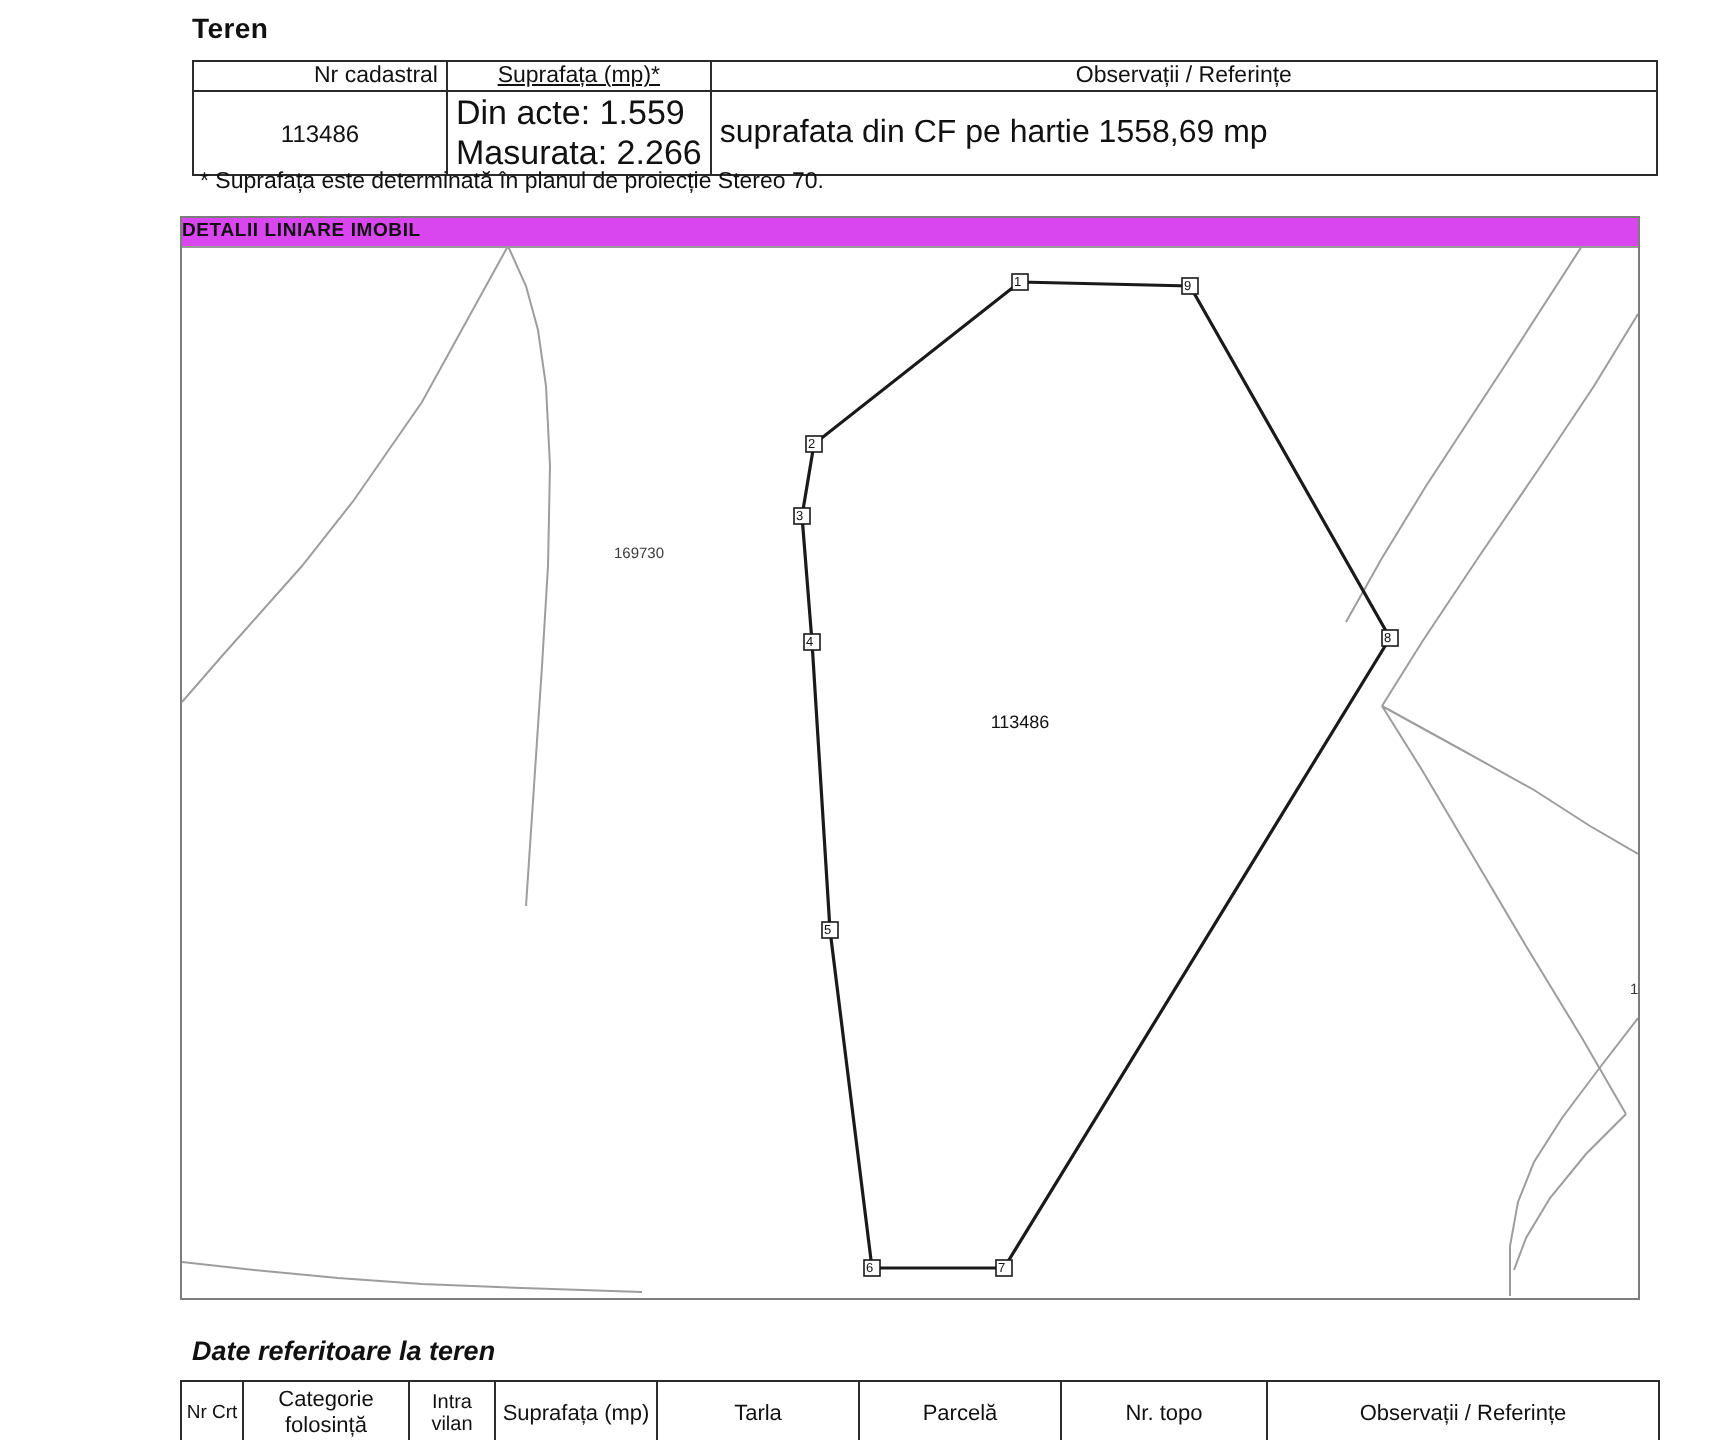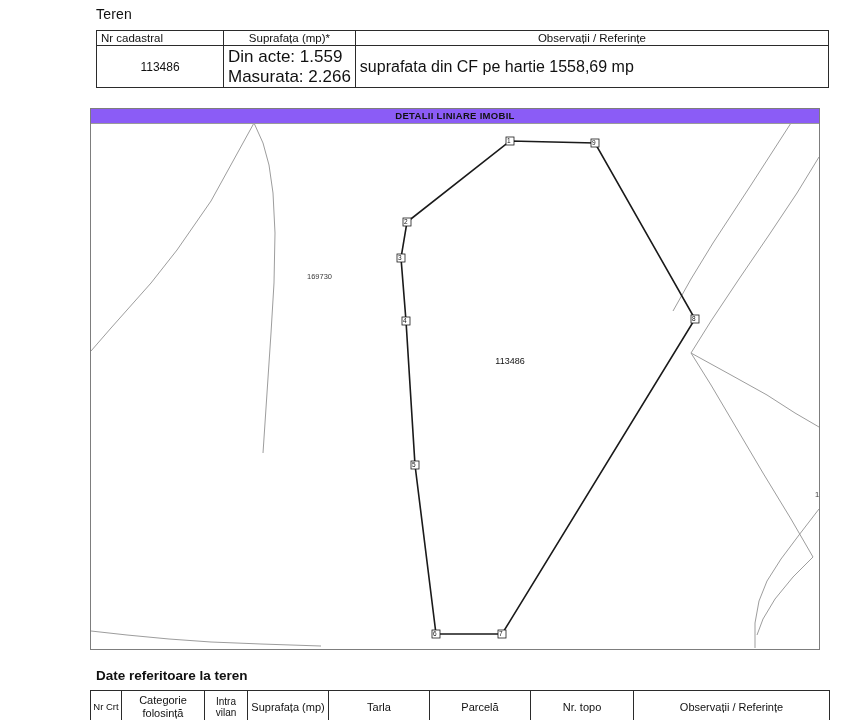--- a/index.html
+++ b/index.html
@@ -21,42 +21,42 @@
     width: 857px;
     height: 720px;
   }
 
   
   .teren-title {
     position: absolute;
     left: 96px;
     top: 6px;
     font-size: 14px;
-    font-weight: normal;
+    font-weight: bold;
     letter-spacing: 0.2px;
   }
 
   
   .top-table {
     position: absolute;
     left: 96px;
     top: 30px;
     width: 733px;
     border-collapse: collapse;
     font-size: 11.5px;
   }
   .top-table td, .top-table th {
     border: 1px solid #2b2b2b;
     padding: 1px 4px;
     font-weight: normal;
     vertical-align: middle;
   }
   .th-center { text-align: center; }
-  .c-nrcad { width: 118px; text-align: left; }
-  .c-supraf { width: 110px; }
+  .c-nrcad { width: 118px; text-align: right; }
+  .c-supraf { width: 110px; text-decoration: underline; }
   .c-obs { text-align: center; }
   .val-nrcad {
     text-align: center;
     font-size: 12px;
   }
   .supraf-lines {
     line-height: 1.15;
     font-size: 17px;
     white-space: nowrap;
   }
@@ -80,23 +80,23 @@
     height: 540px;
     border: 1px solid #7d7d7d;
     background: #ffffff;
     overflow: hidden;
   }
   .plan-header {
     position: absolute;
     left: 0; top: 0;
     width: 100%;
     height: 14px;
-    background: #8b5cf6;
+    background: #d946ef;
     border-bottom: 1px solid #9a9a9a;
-    text-align: center;
+    text-align: left;
     font-size: 9.5px;
     font-weight: bold;
     line-height: 14px;
     letter-spacing: 0.3px;
   }
   .plan-svg {
     position: absolute;
     left: 0;
     top: 14px;
     width: 728px;
@@ -104,20 +104,21 @@
     display: block;
   }
 
   
   .date-title {
     position: absolute;
     left: 96px;
     top: 668px;
     font-size: 13.5px;
     font-weight: bold;
+    font-style: italic;
   }
   .bottom-table {
     position: absolute;
     left: 90px;
     top: 690px;
     width: 740px;
     border-collapse: collapse;
     font-size: 11px;
   }
   .bottom-table th {
@@ -158,20 +159,21 @@
         <td class="val-nrcad">113486</td>
         <td class="supraf-lines">
           <div>Din acte: 1.559</div>
           <div>Masurata: 2.266</div>
         </td>
         <td class="obs-note">suprafata din CF pe hartie 1558,69 mp</td>
       </tr>
     </tbody>
   </table>
 
+  <div class="stereo-note">* Suprafața este determinată în planul de proiecție Stereo 70.</div>
 
   <div class="plan-wrap">
     <div class="plan-header">DETALII LINIARE IMOBIL</div>
 
     <svg class="plan-svg" viewBox="0 0 728 525">
 
       <g stroke="#9d9d9d" stroke-width="1" fill="none">
         <path d="M 163 0 L 120 78 L 86 127 L 60 160 L 20 205 L 0 228"></path>
         <path d="M 163 0 L 172 20 L 178 42 L 182 70 L 184 110 L 183 160 L 180 210 L 176 270 L 172 330"></path>
         <path d="M 700 0 L 660 62 L 622 120 L 600 156 L 582 188"></path>

